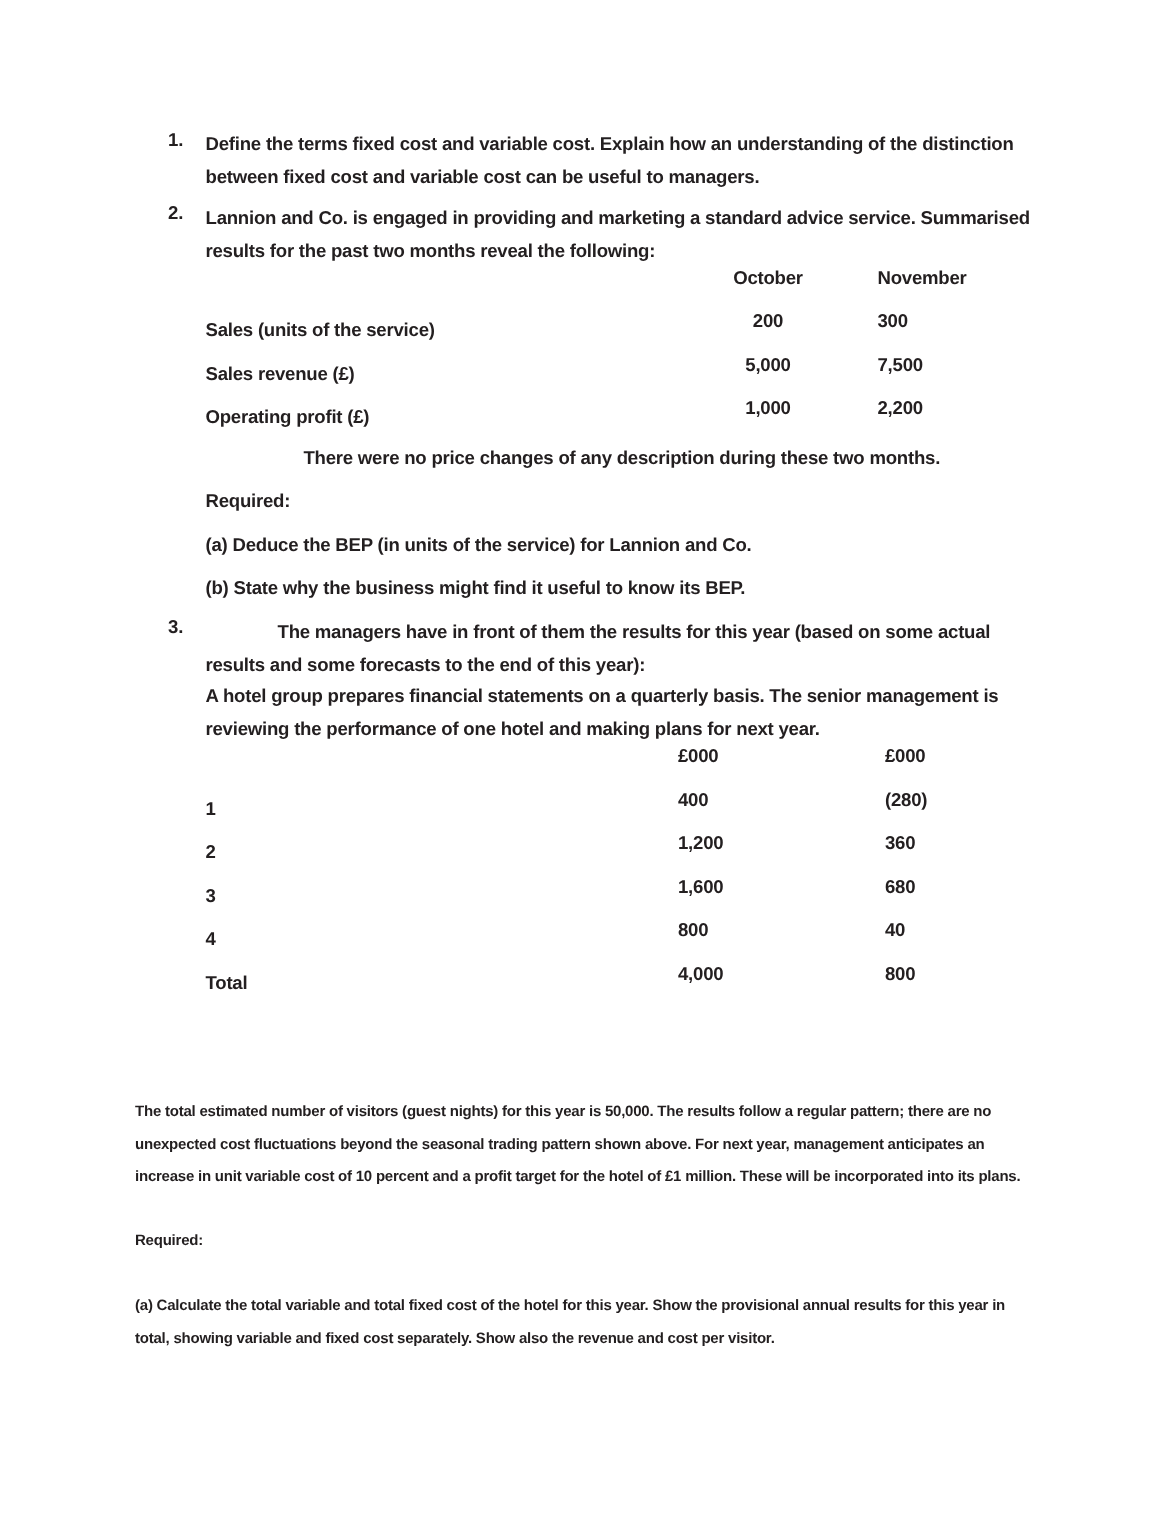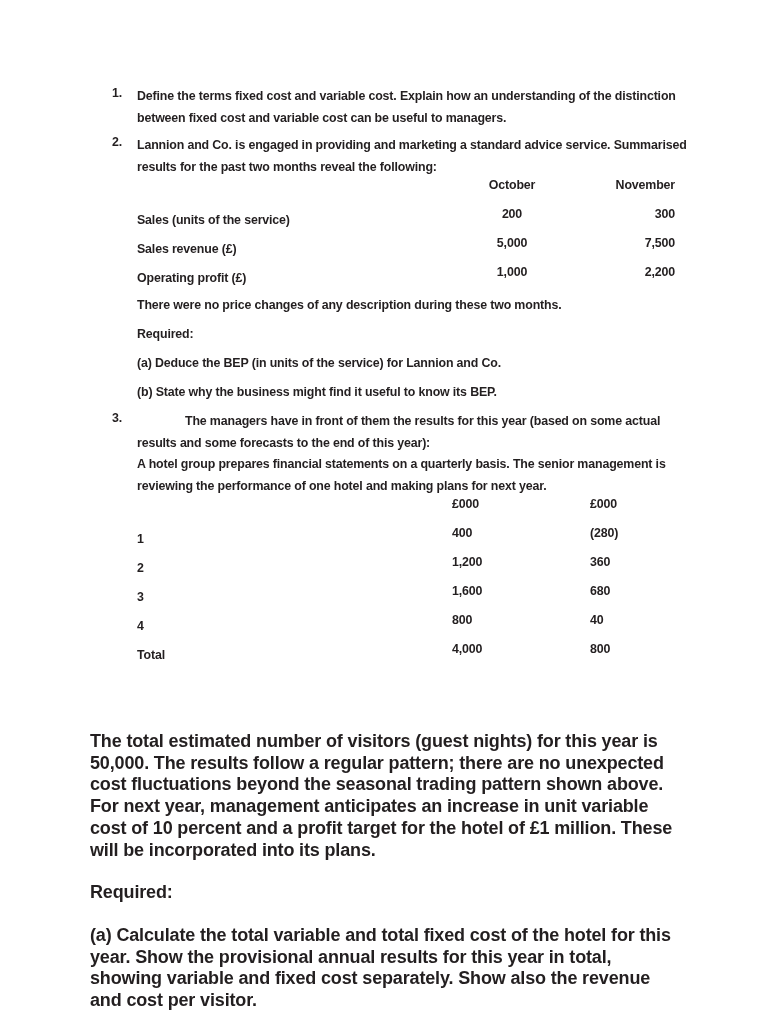--- a/index.html
+++ b/index.html
@@ -88,34 +88,34 @@
   }
   .dtable .c-v1, .dtable .c-v2 {
     position: absolute;
     top: 0;
     white-space: nowrap;
   }
 
   
   #table-monthly { left: 137px; top: 178px; width: 555px; }
   #table-monthly .c-v1 { left: 330px; width: 90px; text-align: center; }
-  #table-monthly .c-v2 { left: 448px; width: 90px; text-align: right; }
+  #table-monthly .c-v2 { left: 448px; width: 90px; text-align: left; }
 
   
   #table-quarterly { left: 137px; top: 497px; width: 555px; }
   #table-quarterly .c-v1 { left: 315px; text-align: left; }
   #table-quarterly .c-v2 { left: 453px; text-align: left; }
 
   
   .closing {
     position: absolute;
     left: 90px;
     top: 731px;
     width: 592px;
-    font-size: 18px;
+    font-size: 10px;
     font-weight: 700;
     letter-spacing: -0.15px;
     line-height: 21.7px;
   }
   .closing p { margin: 0; }
   .closing .spacer { height: 21px; }
 </style>
 </head>
 <body>
 
@@ -151,21 +151,21 @@
       <span class="c-v1">5,000</span>
       <span class="c-v2">7,500</span>
     </div>
     <div class="row">
       <span class="c-label">Operating profit (£)</span>
       <span class="c-v1">1,000</span>
       <span class="c-v2">2,200</span>
     </div>
   </div>
 
-  <div class="sub-block" style="top:295px;">There were no price changes of any description during these two months.</div>
+  <div class="sub-block" style="top:295px;text-align:center;">There were no price changes of any description during these two months.</div>
   <div class="sub-block" style="top:324px;">Required:</div>
   <div class="sub-block" style="top:353px;">(a) Deduce the BEP (in units of the service) for Lannion and Co.</div>
   <div class="sub-block" style="top:382px;">(b) State why the business might find it useful to know its BEP.</div>
 
   <div class="qlist" style="top:411px;">
     <div class="qitem">
       <span class="marker">3.</span>
       <div class="qtext">
         <span class="indent-line">The managers have in front of them the results for this year (based on some actual results and some forecasts to the end of this year):</span>
       </div>

